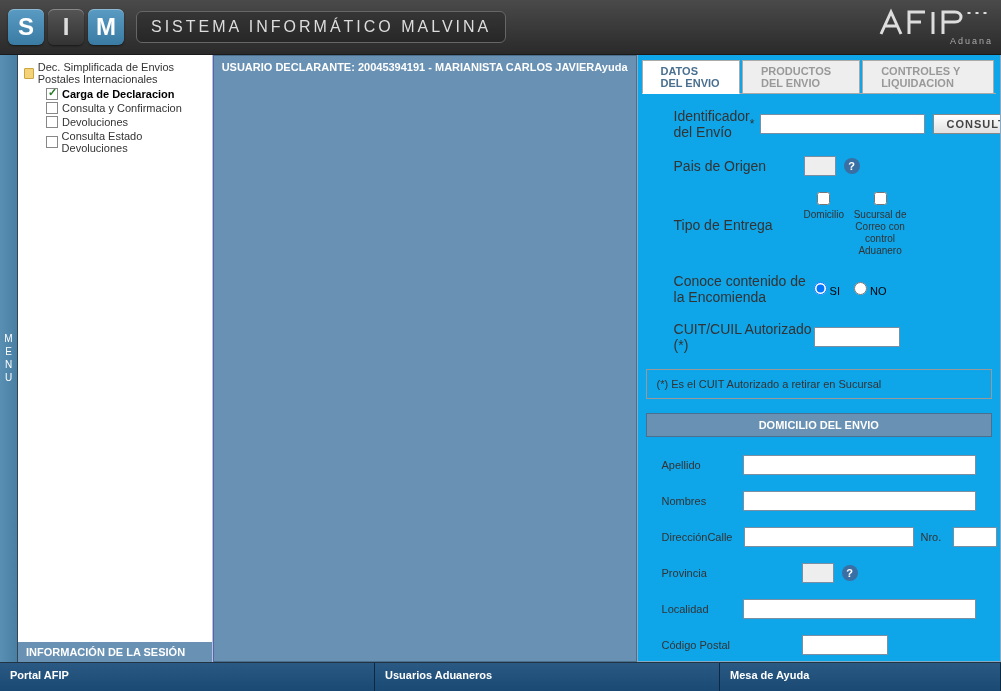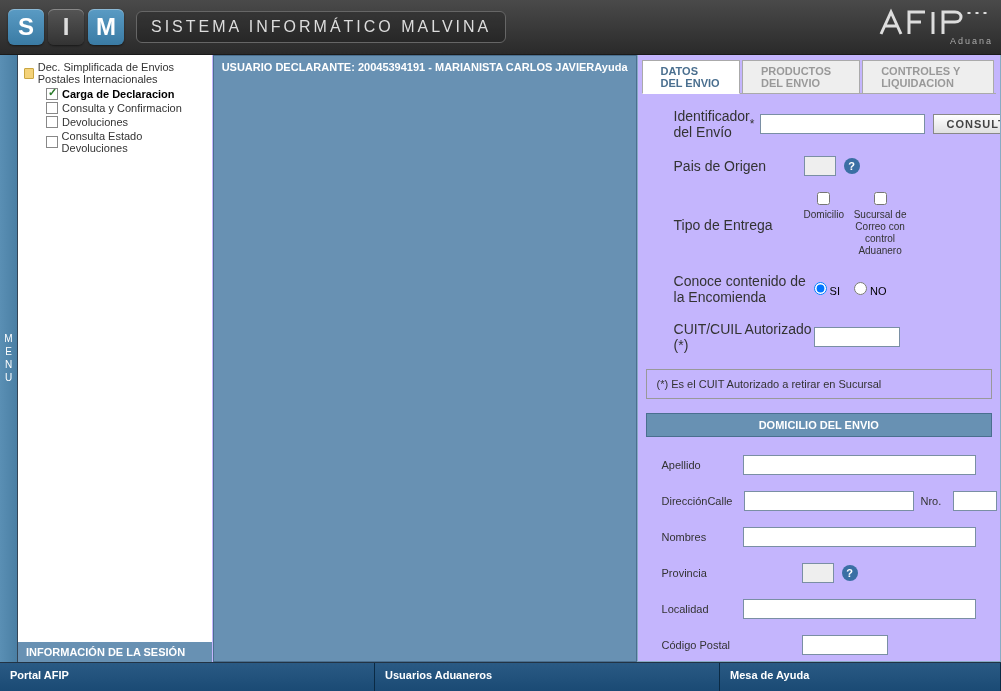--- a/index.html
+++ b/index.html
@@ -103,21 +103,21 @@
 .user-bar {
   background: #6891b3;
   color: #fff;
   padding: 5px 8px;
   font-size: 11px;
   font-weight: bold;
   display: flex;
   border: 1px solid #4a6f8f;
 }
 .user-bar .help { margin-left: auto; cursor: pointer; }
-.content { flex: 1; padding: 4px 4px 0 4px; overflow: auto; border: 1px solid #88aac4; border-top: none; background: #c4b5fd; }
+.content { flex: 1; padding: 4px 4px 0 4px; overflow: auto; border: 1px solid #88aac4; border-top: none; background: #0ea5e9; }
 
 .tabs { display: flex; border-bottom: 1px solid #aaa; margin-bottom: 14px; }
 .tab {
   padding: 4px 18px;
   border: 1px solid #aaa;
   background: #eee;
   color: #999;
   font-size: 11px;
   font-weight: bold;
   margin-right: 2px;
@@ -327,39 +327,39 @@
       <div class="hint-box">(*) Es el CUIT Autorizado a retirar en Sucursal</div>
 
       <div class="section-bar">DOMICILIO DEL ENVIO</div>
 
       <div class="addr-row">
         <div class="addr-label">Apellido</div>
         <input type="text" class="f" style="width: 390px;">
       </div>
 
       <div class="addr-row">
+        <div class="addr-label">Nombres</div>
+        <input type="text" class="f" style="width: 390px;">
+      </div>
+
+      <div class="addr-row">
         <div class="addr-label">Dirección</div>
         <div class="addr-inline">
           <span class="addr-sub">Calle</span>
           <input type="text" class="f" style="width: 170px;">
           <span class="addr-sub">Nro.</span>
           <input type="text" class="f" style="width: 44px;">
           <span class="addr-sub">Piso</span>
           <input type="text" class="f" style="width: 44px;">
           <span class="addr-sub">Depto.</span>
           <input type="text" class="f" style="width: 44px;">
         </div>
       </div>
 
       <div class="addr-row">
-        <div class="addr-label">Nombres</div>
-        <input type="text" class="f" style="width: 390px;">
-      </div>
-
-      <div class="addr-row">
         <div class="addr-label">Provincia</div>
         <span class="small-box"></span>
         <span class="help-icon">?</span>
       </div>
 
       <div class="addr-row">
         <div class="addr-label">Localidad</div>
         <input type="text" class="f" style="width: 390px;">
       </div>
 

